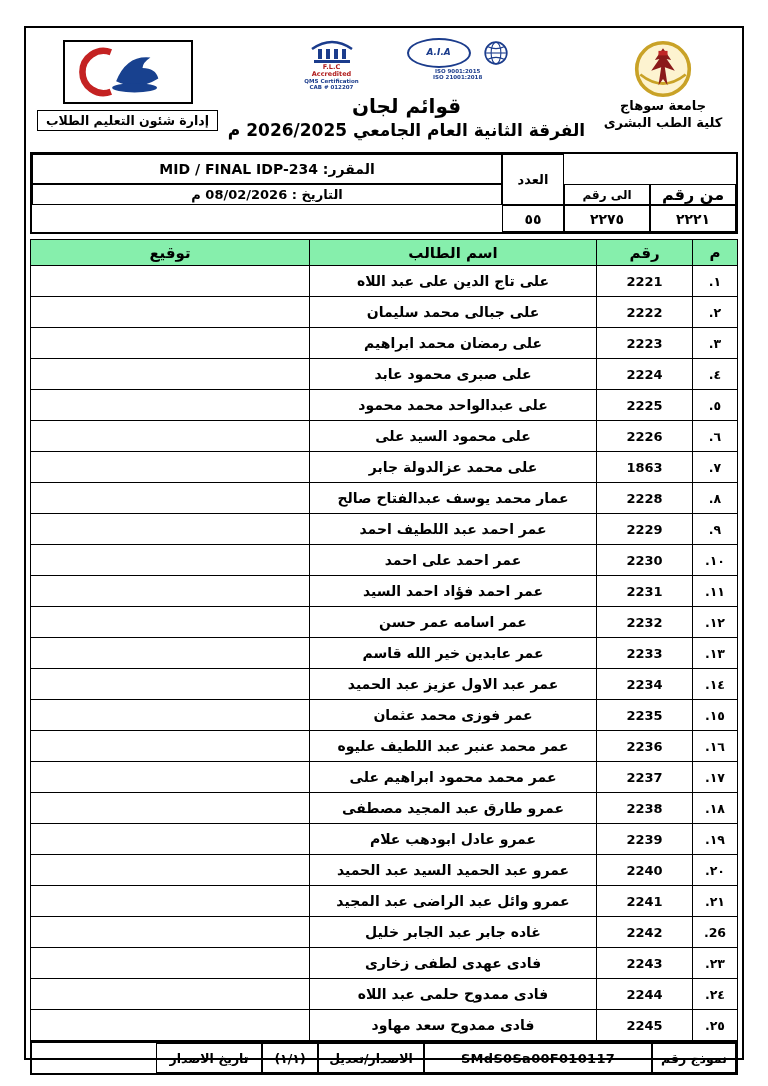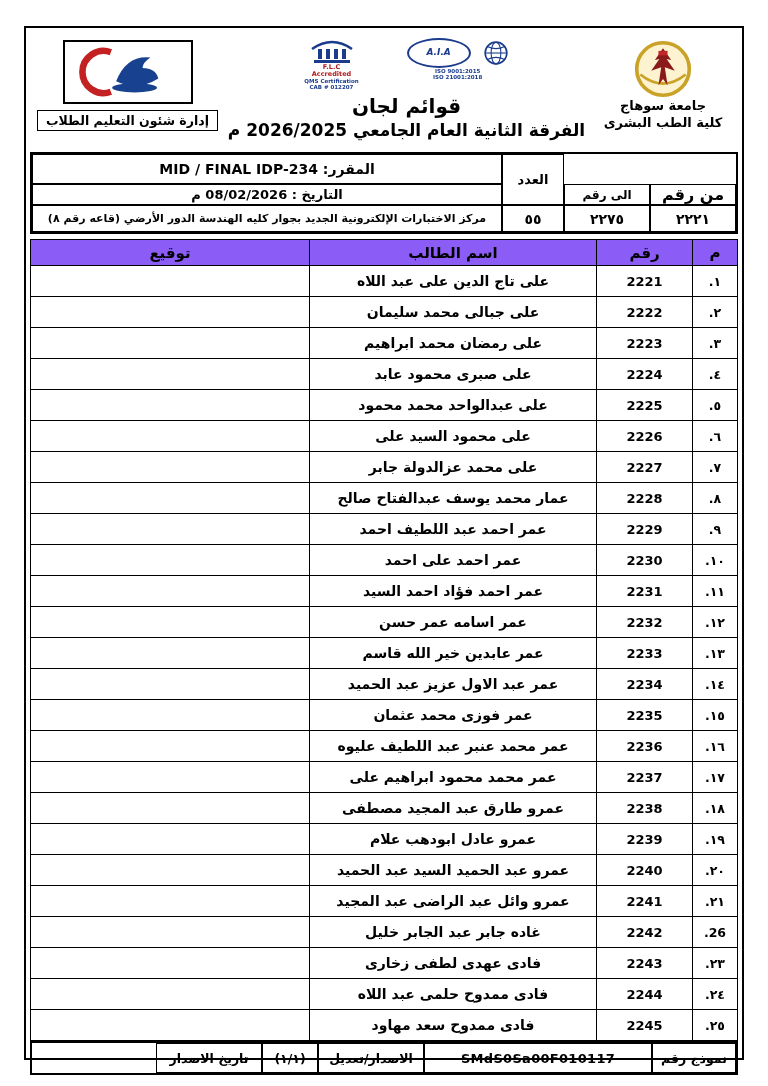--- a/index.html
+++ b/index.html
@@ -36,21 +36,21 @@
   .i-from-label{grid-column:1;grid-row:2;font-size:16px;}
   .i-to-label{grid-column:2;grid-row:2;font-size:12px;}
   .i-date{grid-column:4;grid-row:2;font-size:13px;}
   .i-from-value{grid-column:1;grid-row:3;font-size:14px;}
   .i-to-value{grid-column:2;grid-row:3;font-size:14px;text-align:right;}
   .i-count-value{grid-column:3;grid-row:3;font-size:14px;}
   .i-location{grid-column:4;grid-row:3;font-size:11px;}
   
   .roster{width:100%;border-collapse:collapse;margin-top:5px;table-layout:fixed;flex:0 0 auto;}
   .roster th,.roster td{border:1px solid #000;text-align:center;font-weight:bold;padding:0;overflow:hidden;}
-  .roster thead th{background:#8b5cf6;height:25px;font-size:15px;border:1.5px solid #000;}
+  .roster thead th{background:#86efac;height:25px;font-size:15px;border:1.5px solid #000;}
   .roster td{height:30px;}
   .c-serial{font-size:12.5px;}
   .c-number{font-size:13px;}
   .c-name{font-size:14px;}
   
   .footer{margin-top:auto;display:grid;grid-template-columns:84px 228px 106px 56px 106px auto;
           border:2px solid #000;height:30px;flex:0 0 auto;}
   .footer>div{border:1px solid #000;display:flex;align-items:center;justify-content:center;
               font-weight:bold;font-size:12.5px;box-sizing:border-box;}
   .footer .code{font-size:13px;letter-spacing:.3px;}
@@ -122,21 +122,20 @@
 
     <div class="info">
       <div class="i-count-label">العدد</div>
       <div class="i-course">المقرر: MID / FINAL IDP-234</div>
       <div class="i-from-label">من رقم</div>
       <div class="i-to-label">الى رقم</div>
       <div class="i-date">التاريخ : 08/02/2026 م</div>
       <div class="i-from-value">٢٢٢١</div>
       <div class="i-to-value">٢٢٧٥</div>
       <div class="i-count-value">٥٥</div>
-      <div class="i-location">مركز الاختبارات الإلكترونية الجديد بجوار كليه الهندسة الدور الأرضي (قاعه رقم ٨)</div>
     </div>
 
     <table class="roster">
       <colgroup>
         <col style="width:45px">
           <col style="width:96px">
           <col style="width:287px">
           <col>
       </colgroup>
       <thead>
@@ -179,21 +178,21 @@
         <td class="c-sign"></td>
       </tr>
           <tr>
         <td class="c-serial">٦.</td>
         <td class="c-number">2226</td>
         <td class="c-name">على محمود السيد على</td>
         <td class="c-sign"></td>
       </tr>
           <tr>
         <td class="c-serial">٧.</td>
-        <td class="c-number">2227</td>
+        <td class="c-number">1863</td>
         <td class="c-name">على محمد عزالدولة جابر</td>
         <td class="c-sign"></td>
       </tr>
           <tr>
         <td class="c-serial">٨.</td>
         <td class="c-number">2228</td>
         <td class="c-name">عمار محمد يوسف عبدالفتاح صالح</td>
         <td class="c-sign"></td>
       </tr>
           <tr>

